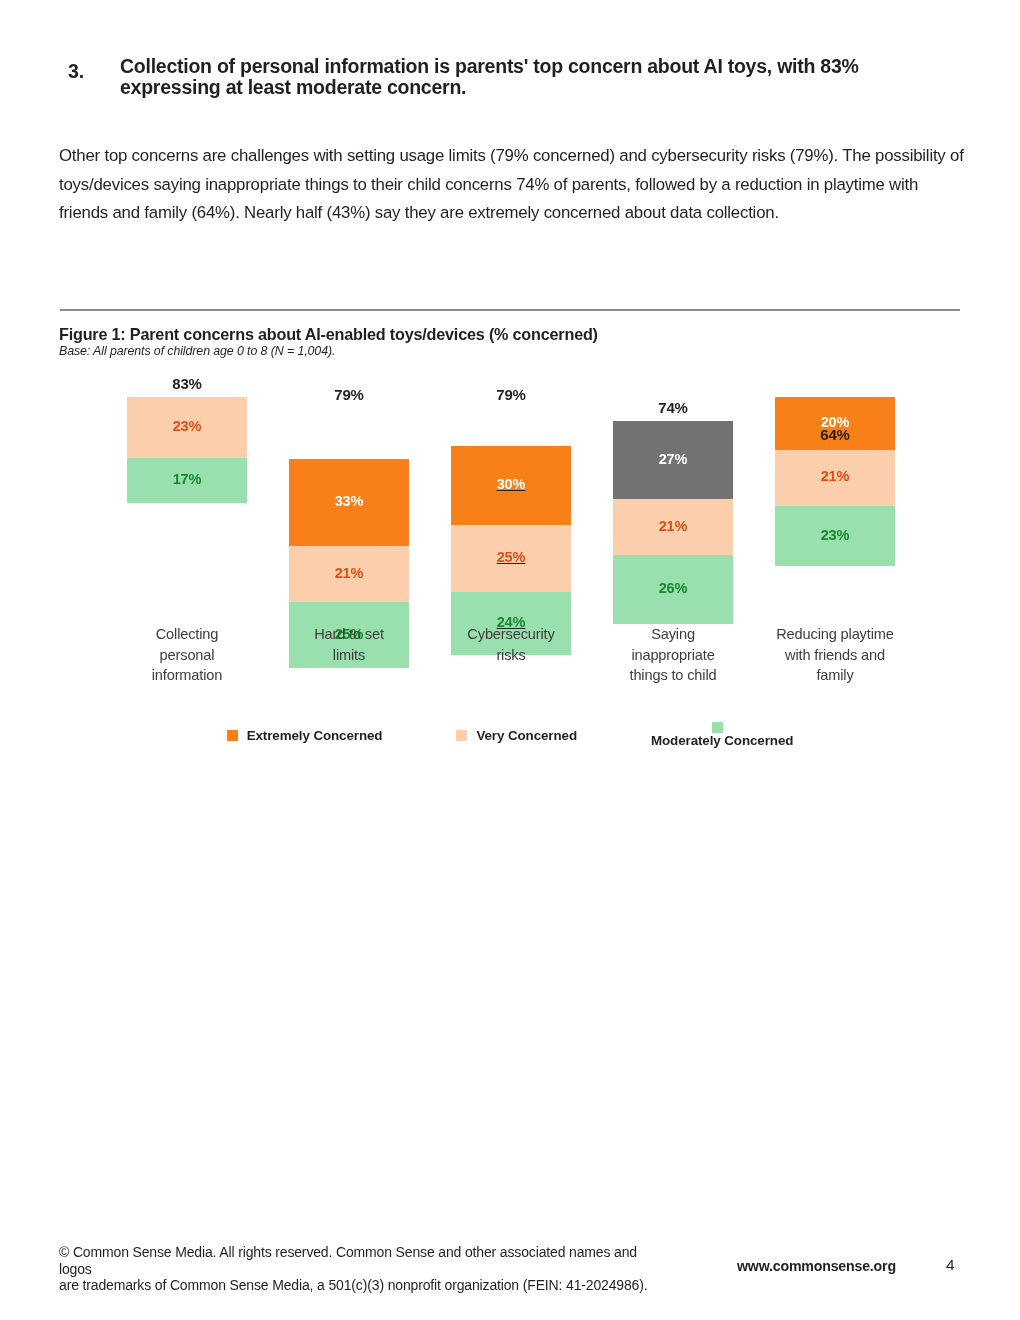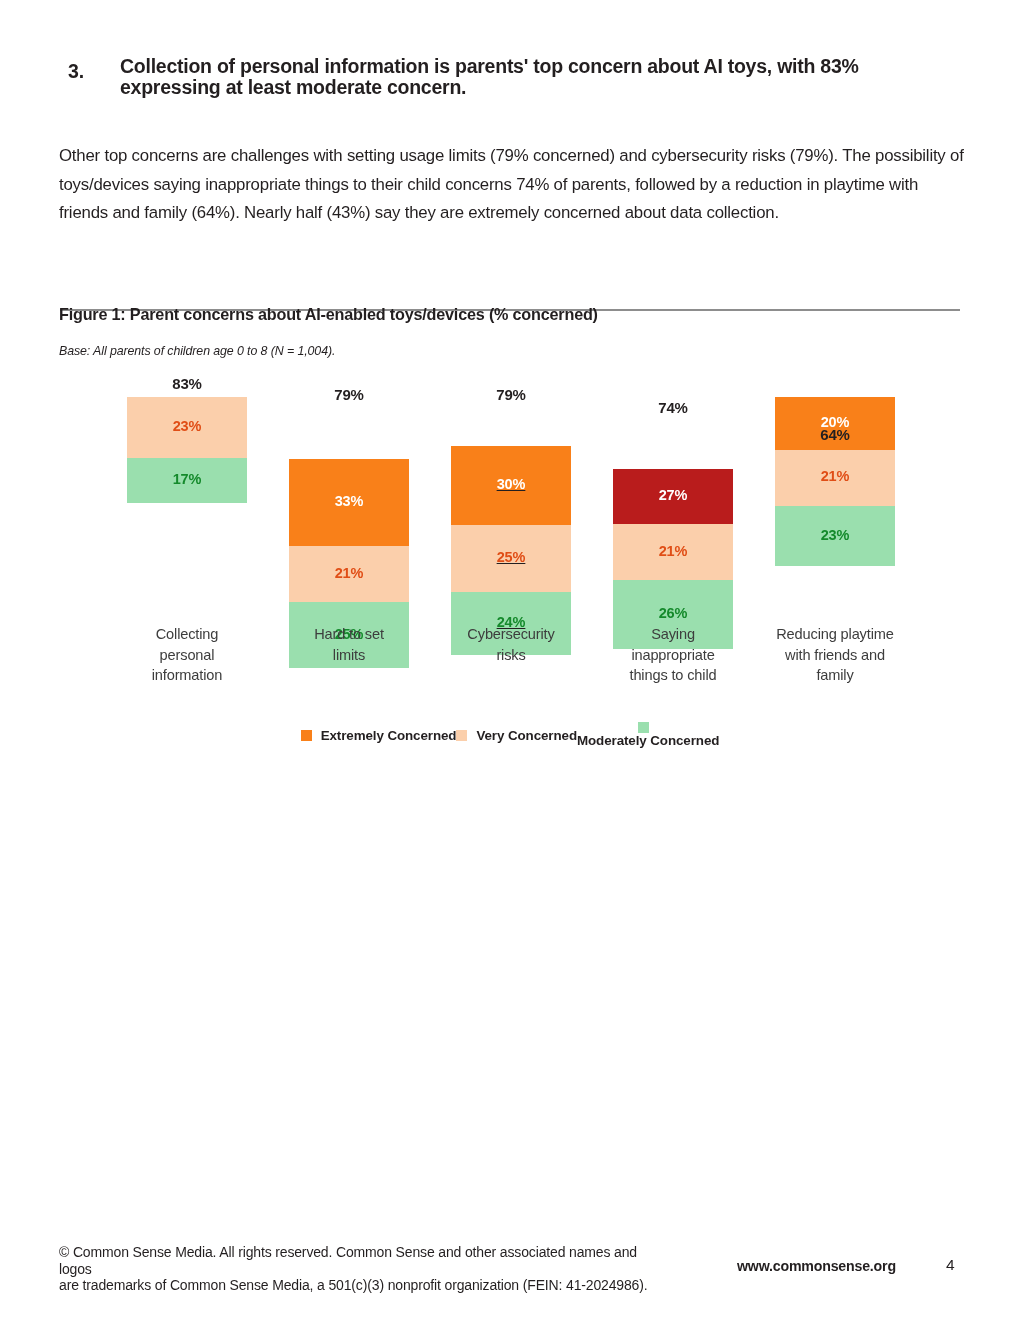--- a/index.html
+++ b/index.html
@@ -33,21 +33,21 @@
     font-size:16.8px;line-height:28.5px;letter-spacing:-0.2px;
     color:#231f20;
   }
 
   
   .fig-rule{
     position:absolute;left:60px;top:309px;width:900px;height:2px;
     background:#8d8d8d;
   }
   .fig-title{
-    position:absolute;left:59px;top:305px;
+    position:absolute;left:59px;top:325px;
     font-size:16.2px;font-weight:bold;letter-spacing:-0.2px;
     color:#231f20;
   }
   .fig-base{
     position:absolute;left:59px;top:344px;
     font-size:12.4px;font-style:italic;letter-spacing:-0.1px;
     color:#231f20;
   }
 
   
@@ -85,21 +85,21 @@
     position:absolute;left:-14px;width:148px;top:232px;
     text-align:center;font-size:14.6px;line-height:20.5px;
     color:#3d3d3d;letter-spacing:-0.15px;
   }
 
   
   .legend{
     position:absolute;left:0;top:330px;width:900px;
     display:flex;justify-content:center;align-items:center;
   }
-  .legend-item{display:flex;align-items:center;}
+  .legend-item{display:flex;align-items:center;margin-right:74px;}
   .legend-item:last-child{margin-right:0;flex-direction:column;}
   .legend-sw{width:11px;height:11px;margin-right:9px;flex:0 0 11px;}
   .legend-lb{font-size:13.4px;font-weight:bold;color:#231f20;letter-spacing:-0.1px;}
 
   
   .footer-left{
     position:absolute;left:59px;top:1244px;width:600px;
     font-size:14px;line-height:16.5px;color:#231f20;letter-spacing:-0.15px;
   }
   .footer-site{
@@ -176,21 +176,21 @@
             </div>
           </div>
           <div class="bar-total" style="bottom: 214.118px;">79%</div>
           <div class="cat-label">
             <div>Cybersecurity</div>
             <div>risks</div>
           </div>
         </div>
         <div class="bargroup" style="left: 553px; height: 225px;">
           <div class="bar" style="height: 195.882px;">
-            <div class="seg s-ext" style="height: 55px; background: #b91c1c; margin-top: 48px;">
+            <div class="seg s-ext" style="height: 78px; background: #737373;">
               <span>27%</span>
             </div>
             <div class="seg s-very" style="height: 55.5882px; background: rgb(251, 207, 171);">
               <span>21%</span>
             </div>
             <div class="seg s-mod" style="height: 68.8235px; background: rgb(154, 223, 174);">
               <span>26%</span>
             </div>
           </div>
           <div class="bar-total" style="bottom: 200.882px;">74%</div>

